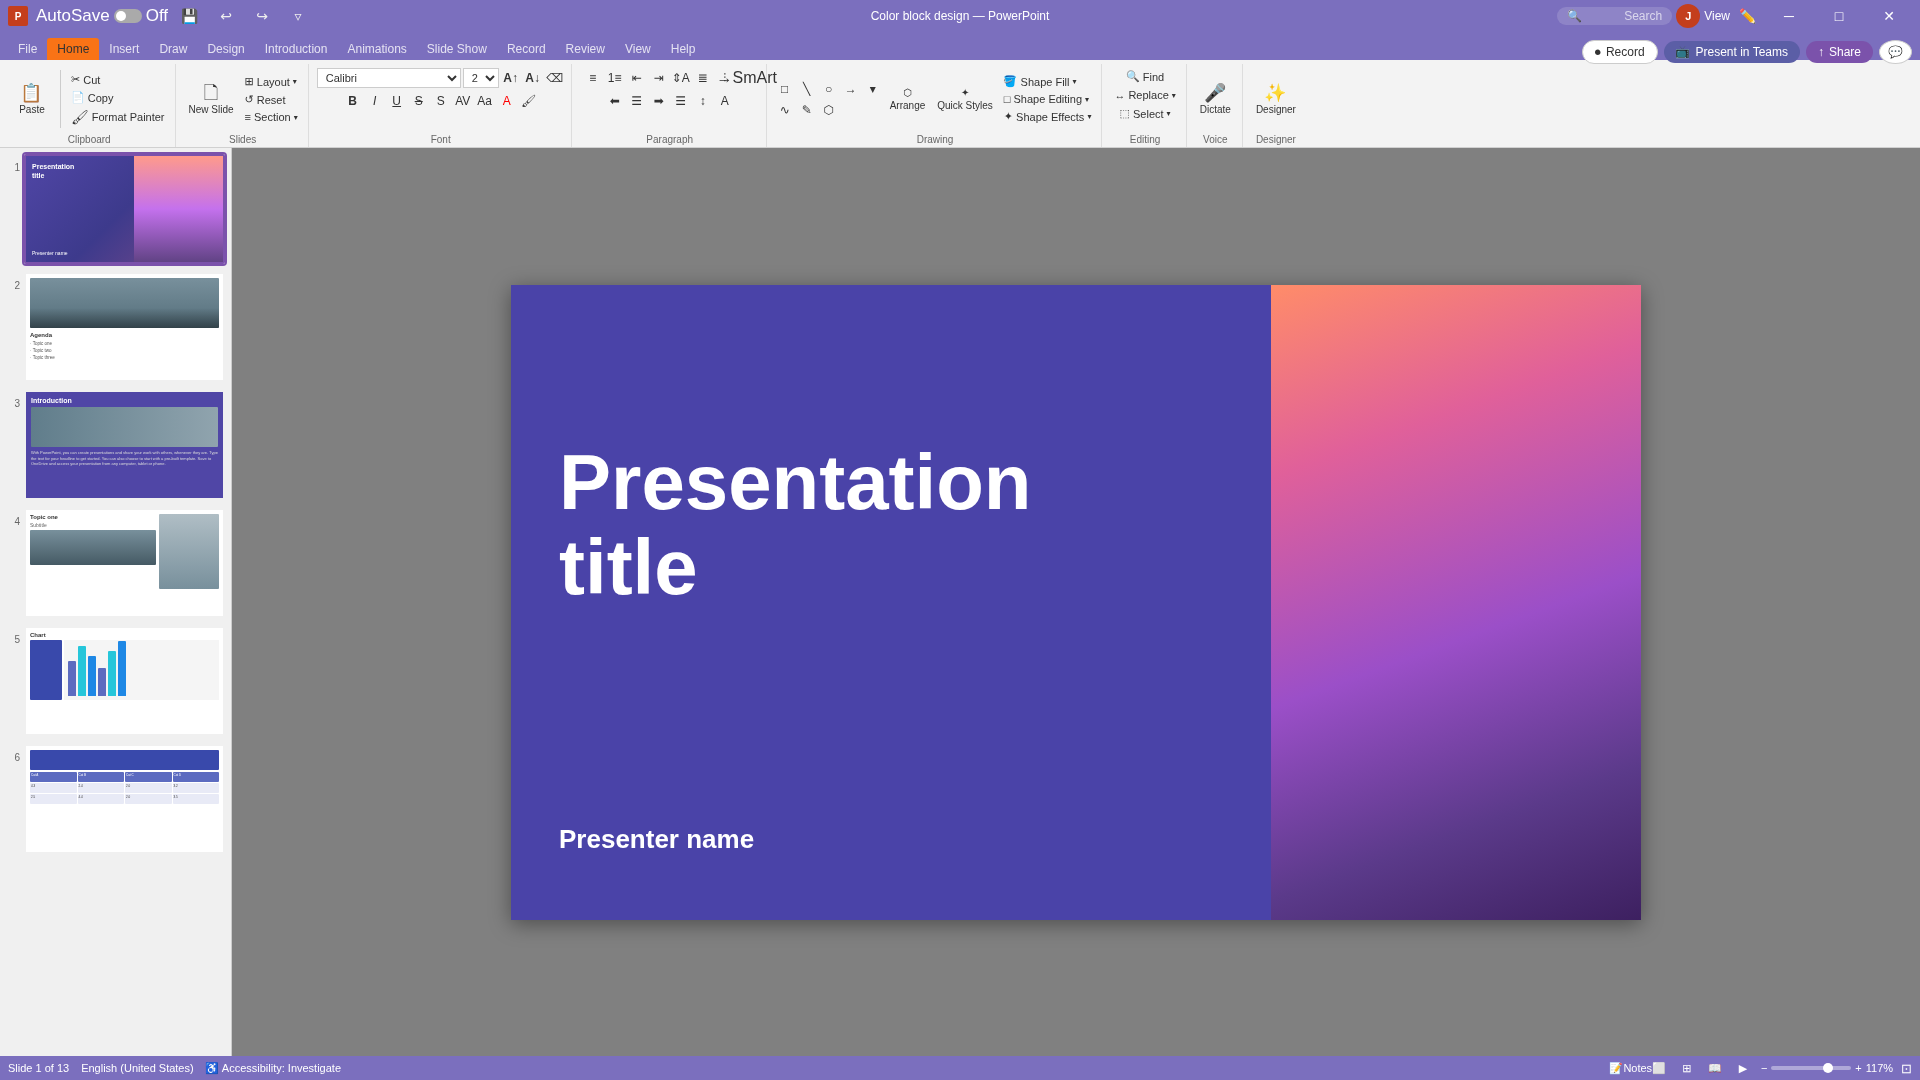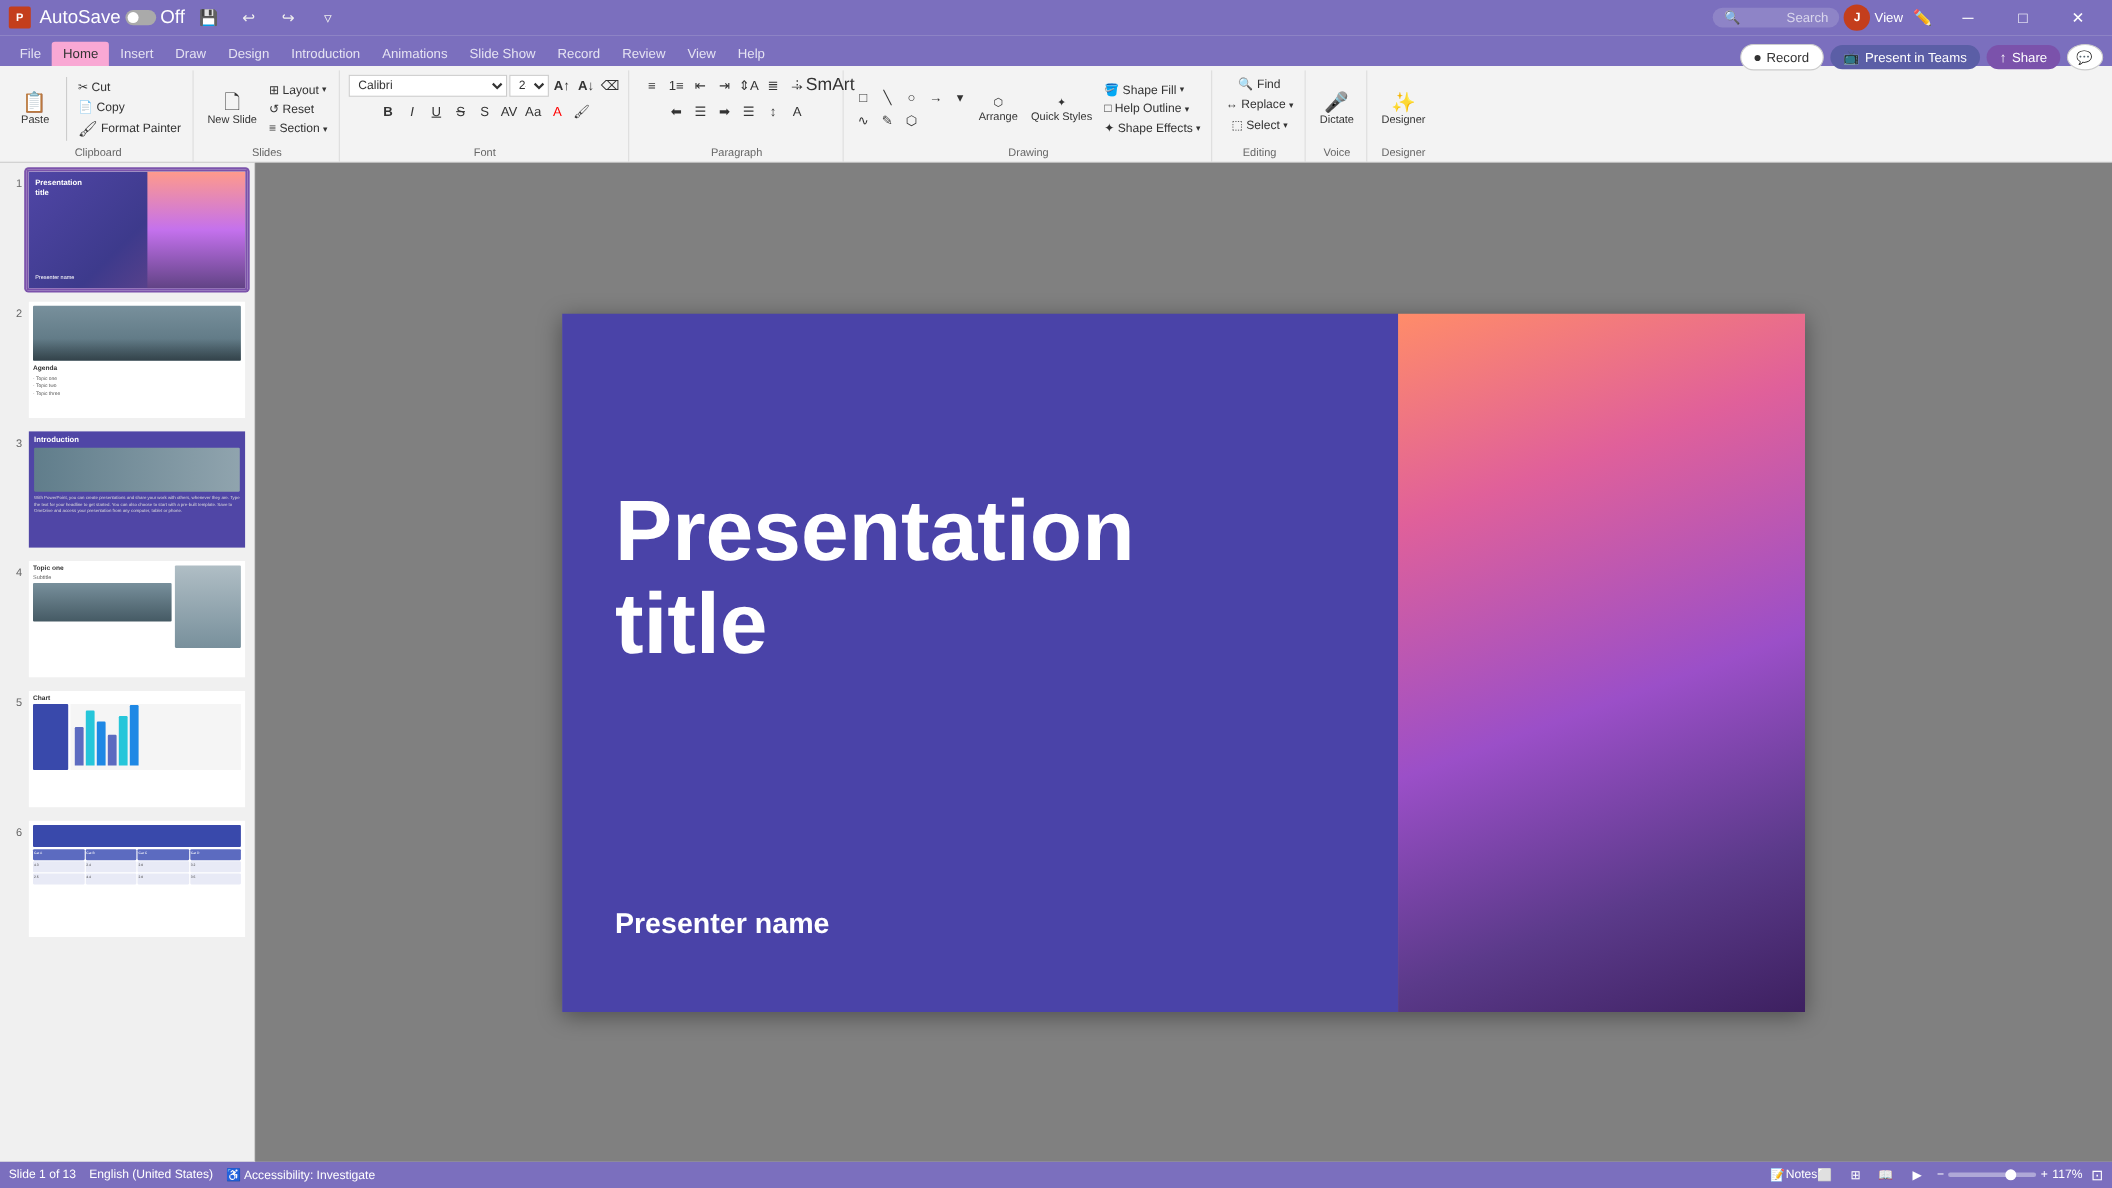--- a/index.html
+++ b/index.html
@@ -33,21 +33,21 @@
       padding-left: 8px;
     }
     .ribbon-tab {
       padding: 4px 10px;
       font-size: 12px;
       color: #ffffffcc;
       cursor: pointer;
       border-radius: 3px 3px 0 0;
     }
     .ribbon-tab.active {
-      background: #f9a8d4;
+      background: #f97316;
       color: #333;
     }
 
     
     #ribbon {
       height: 88px;
       background: #f3f3f3;
       border-bottom: 1px solid #d0d0d0;
       display: flex;
       align-items: stretch;
@@ -341,20 +341,23 @@
     </div>
     <div class="autosave-area">
       <span>AutoSave</span>
       <div class="toggle-off"></div>
       <span>Off</span>
     </div>
     <div class="title-icon-btn">💾</div>
     <div class="title-icon-btn">↩</div>
     <div class="title-icon-btn">↪</div>
     <div class="title-icon-btn">▿</div>
+  </div>
+  <div class="center">
+    <span>Color block design — PowerPoint</span>
   </div>
   <div class="right">
     <div style="display:flex;align-items:center;gap:6px;background:rgba(255,255,255,0.15);border-radius:16px;padding:2px 10px;cursor:pointer;">
       <span>🔍</span>
       <span style="font-size:12px;color:#ffffffaa;margin-left:36px;">Search</span>
     </div>
     <div style="display:flex;align-items:center;gap:4px;cursor:pointer;">
       <div style="width:24px;height:24px;border-radius:50%;background:#C43E1C;display:flex;align-items:center;justify-content:center;color:white;font-size:11px;font-weight:bold;">J</div>
       <span style="font-size:12px;">View</span>
     </div>
@@ -510,21 +513,21 @@
         <span style="font-size:10px;">Quick Styles</span>
       </div>
       <div class="rb-col">
         <div class="rb-btn-small">
           <span>🪣</span>
           <span>Shape Fill</span>
           <span class="dropdown-arrow">▾</span>
         </div>
         <div class="rb-btn-small">
           <span>□</span>
-          <span>Help Outline</span>
+          <span>Shape Editing</span>
           <span class="dropdown-arrow">▾</span>
         </div>
         <div class="rb-btn-small">
           <span>✦</span>
           <span>Shape Effects</span>
           <span class="dropdown-arrow">▾</span>
         </div>
       </div>
     </div>
     <div class="ribbon-group-label">Drawing</div>

